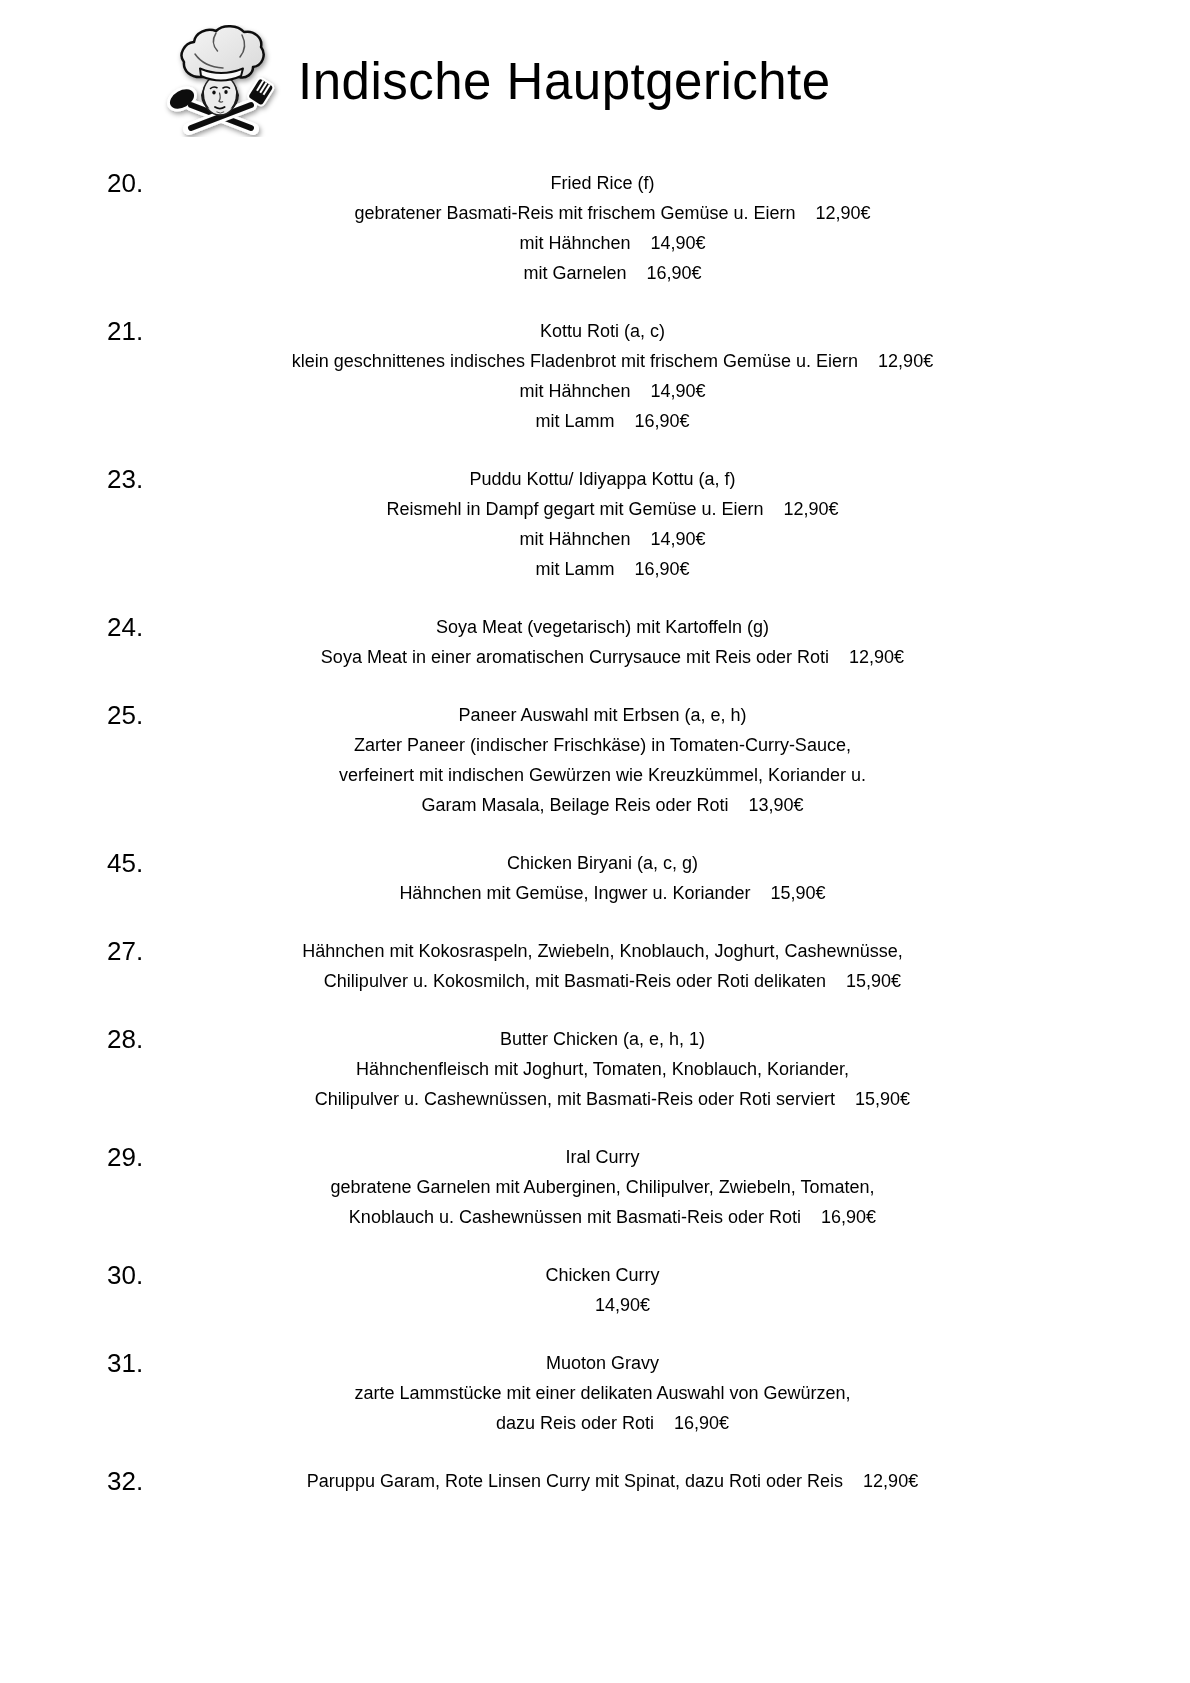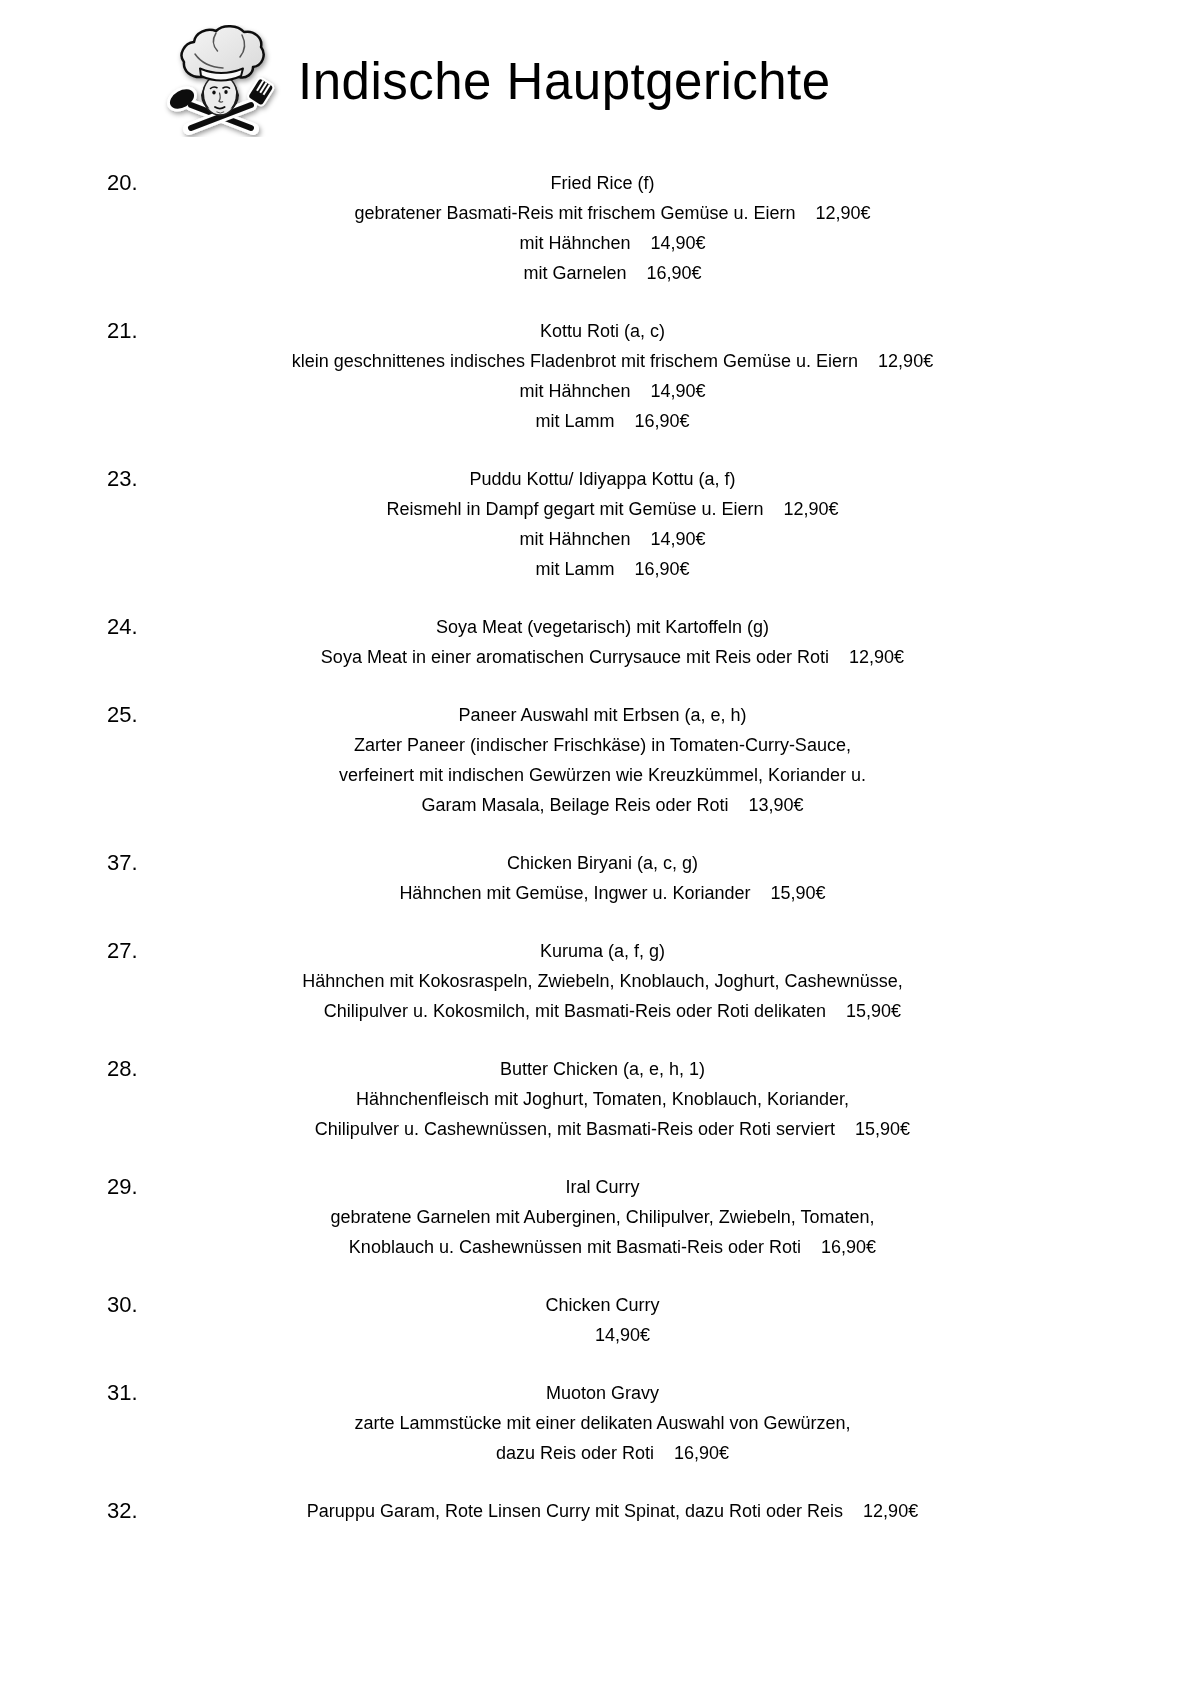--- a/index.html
+++ b/index.html
@@ -20,21 +20,21 @@
   .title {
     font-size:51px; font-weight:400; letter-spacing:0.5px;
     margin-left:16px; white-space:nowrap; color:#000;
   }
   .menu {
     position:absolute; left:107px; top:168px; width:941px;
   }
   .item { display:flex; margin-bottom:28px; }
   .item-number {
     width:70px; flex:none;
-    font-size:22px; line-height:30px;
+    font-size:26px; line-height:30px;
   }
   .item-body { flex:1; min-width:0; }
   .line {
     display:flex; justify-content:center; align-items:baseline;
     font-size:18px; line-height:30px;
   }
   .line-text { white-space:nowrap; }
   .price { white-space:nowrap; margin-left:20px; }
 </style>
 </head>
@@ -210,42 +210,38 @@
 
   <div class="line">
     <span class="line-text">Garam Masala, Beilage Reis oder Roti</span>
     <span class="price">13,90€</span>
   </div>
 </div>
     </div>
   </div>
 
   <div class="item">
-    <div class="item-number">37.</div>
+    <div class="item-number">45.</div>
     <div class="item-body">
       <div class="line">
         <span class="line-text">Chicken Biryani (a, c, g)</span>
         <span class="price"></span>
       </div>
       <div>
   <div class="line">
     <span class="line-text">Hähnchen mit Gemüse, Ingwer u. Koriander</span>
     <span class="price">15,90€</span>
   </div>
 </div>
     </div>
   </div>
 
   <div class="item">
     <div class="item-number">27.</div>
     <div class="item-body">
-      <div class="line">
-        <span class="line-text">Kuruma (a, f, g)</span>
-        <span class="price"></span>
-      </div>
       <div>
   <div class="line">
     <span class="line-text">Hähnchen mit Kokosraspeln, Zwiebeln, Knoblauch, Joghurt, Cashewnüsse,</span>
     <span class="price"></span>
   </div>
 
   <div class="line">
     <span class="line-text">Chilipulver u. Kokosmilch, mit Basmati-Reis oder Roti delikaten</span>
     <span class="price">15,90€</span>
   </div>

